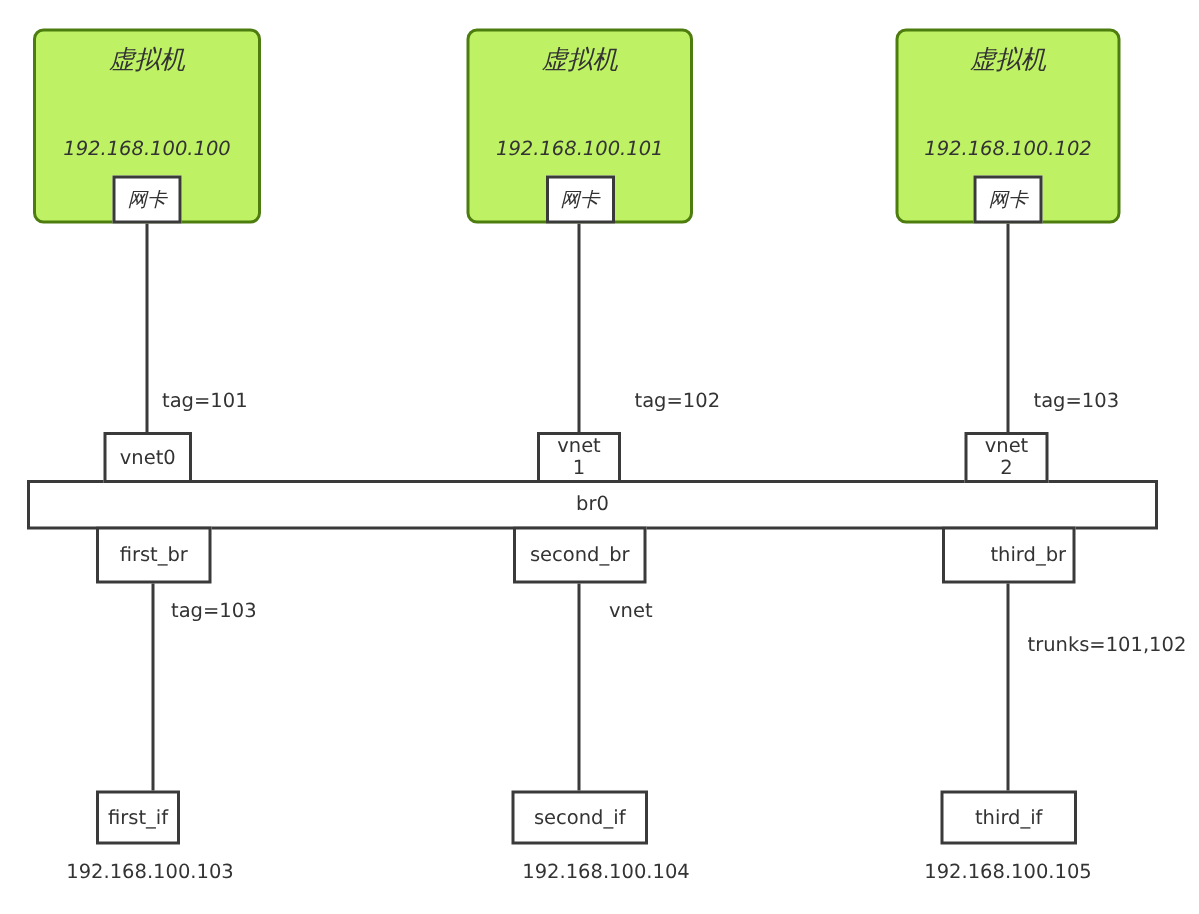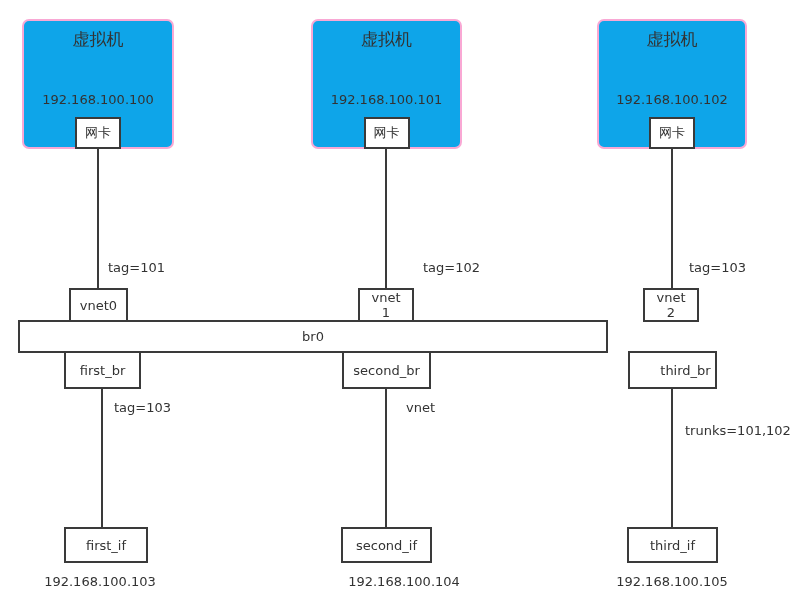--- a/index.html
+++ b/index.html
@@ -12,24 +12,25 @@
     color: #333333;
     overflow: hidden;
   }
   .vline {
     position: absolute;
     width: 2px;
     background: #3a3a3a;
   }
   .vm-box {
     position: absolute;
-    border: 2px solid #f9a8d4;
+    border: 2px solid #4d7c0f;
     border-radius: 7px;
-    background: #0ea5e9;
+    background: #bef264;
     box-sizing: border-box;
+    font-style: italic;
   }
   .vm-title {
     position: absolute;
     top: 7px;
     left: 0;
     width: 100%;
     text-align: center;
     font-size: 17px;
   }
   .vm-ip {
@@ -65,21 +66,21 @@
     align-items: center;
     justify-content: center;
     font-size: 13px;
     line-height: 15px;
     text-align: center;
   }
   .bus-bar {
     position: absolute;
     left: 18px;
     top: 320px;
-    width: 590px;
+    width: 754px;
     height: 33px;
     border: 2px solid #3a3a3a;
     background: #ffffff;
     box-sizing: border-box;
     display: flex;
     align-items: center;
     justify-content: center;
     font-size: 13px;
   }
   .edge-label {
@@ -160,21 +161,21 @@
     <span>second_br</span>
   </div>
   <div class="small-box" style="left:628px; top:351px; width:89px; height:38px;padding-left:26px;">
     <span>third_br</span>
   </div>
 
   <div class="edge-label" style="left:114px; top:400px;">tag=103</div>
   <div class="edge-label" style="left:406px; top:400px;">vnet</div>
   <div class="edge-label" style="left:685px; top:399px;margin-top:24px;">trunks=101,102</div>
 
-  <div class="small-box" style="left:64px; top:527px; width:84px; height:36px;">
+  <div class="small-box" style="left:64px; top:527px; width:56px; height:36px;">
     <span>first_if</span>
   </div>
   <div class="small-box" style="left:341px; top:527px; width:91px; height:36px;">
     <span>second_if</span>
   </div>
   <div class="small-box" style="left:627px; top:527px; width:91px; height:36px;">
     <span>third_if</span>
   </div>
 
   <div class="ip-label" style="left:40px;  top:574px;">192.168.100.103</div>

